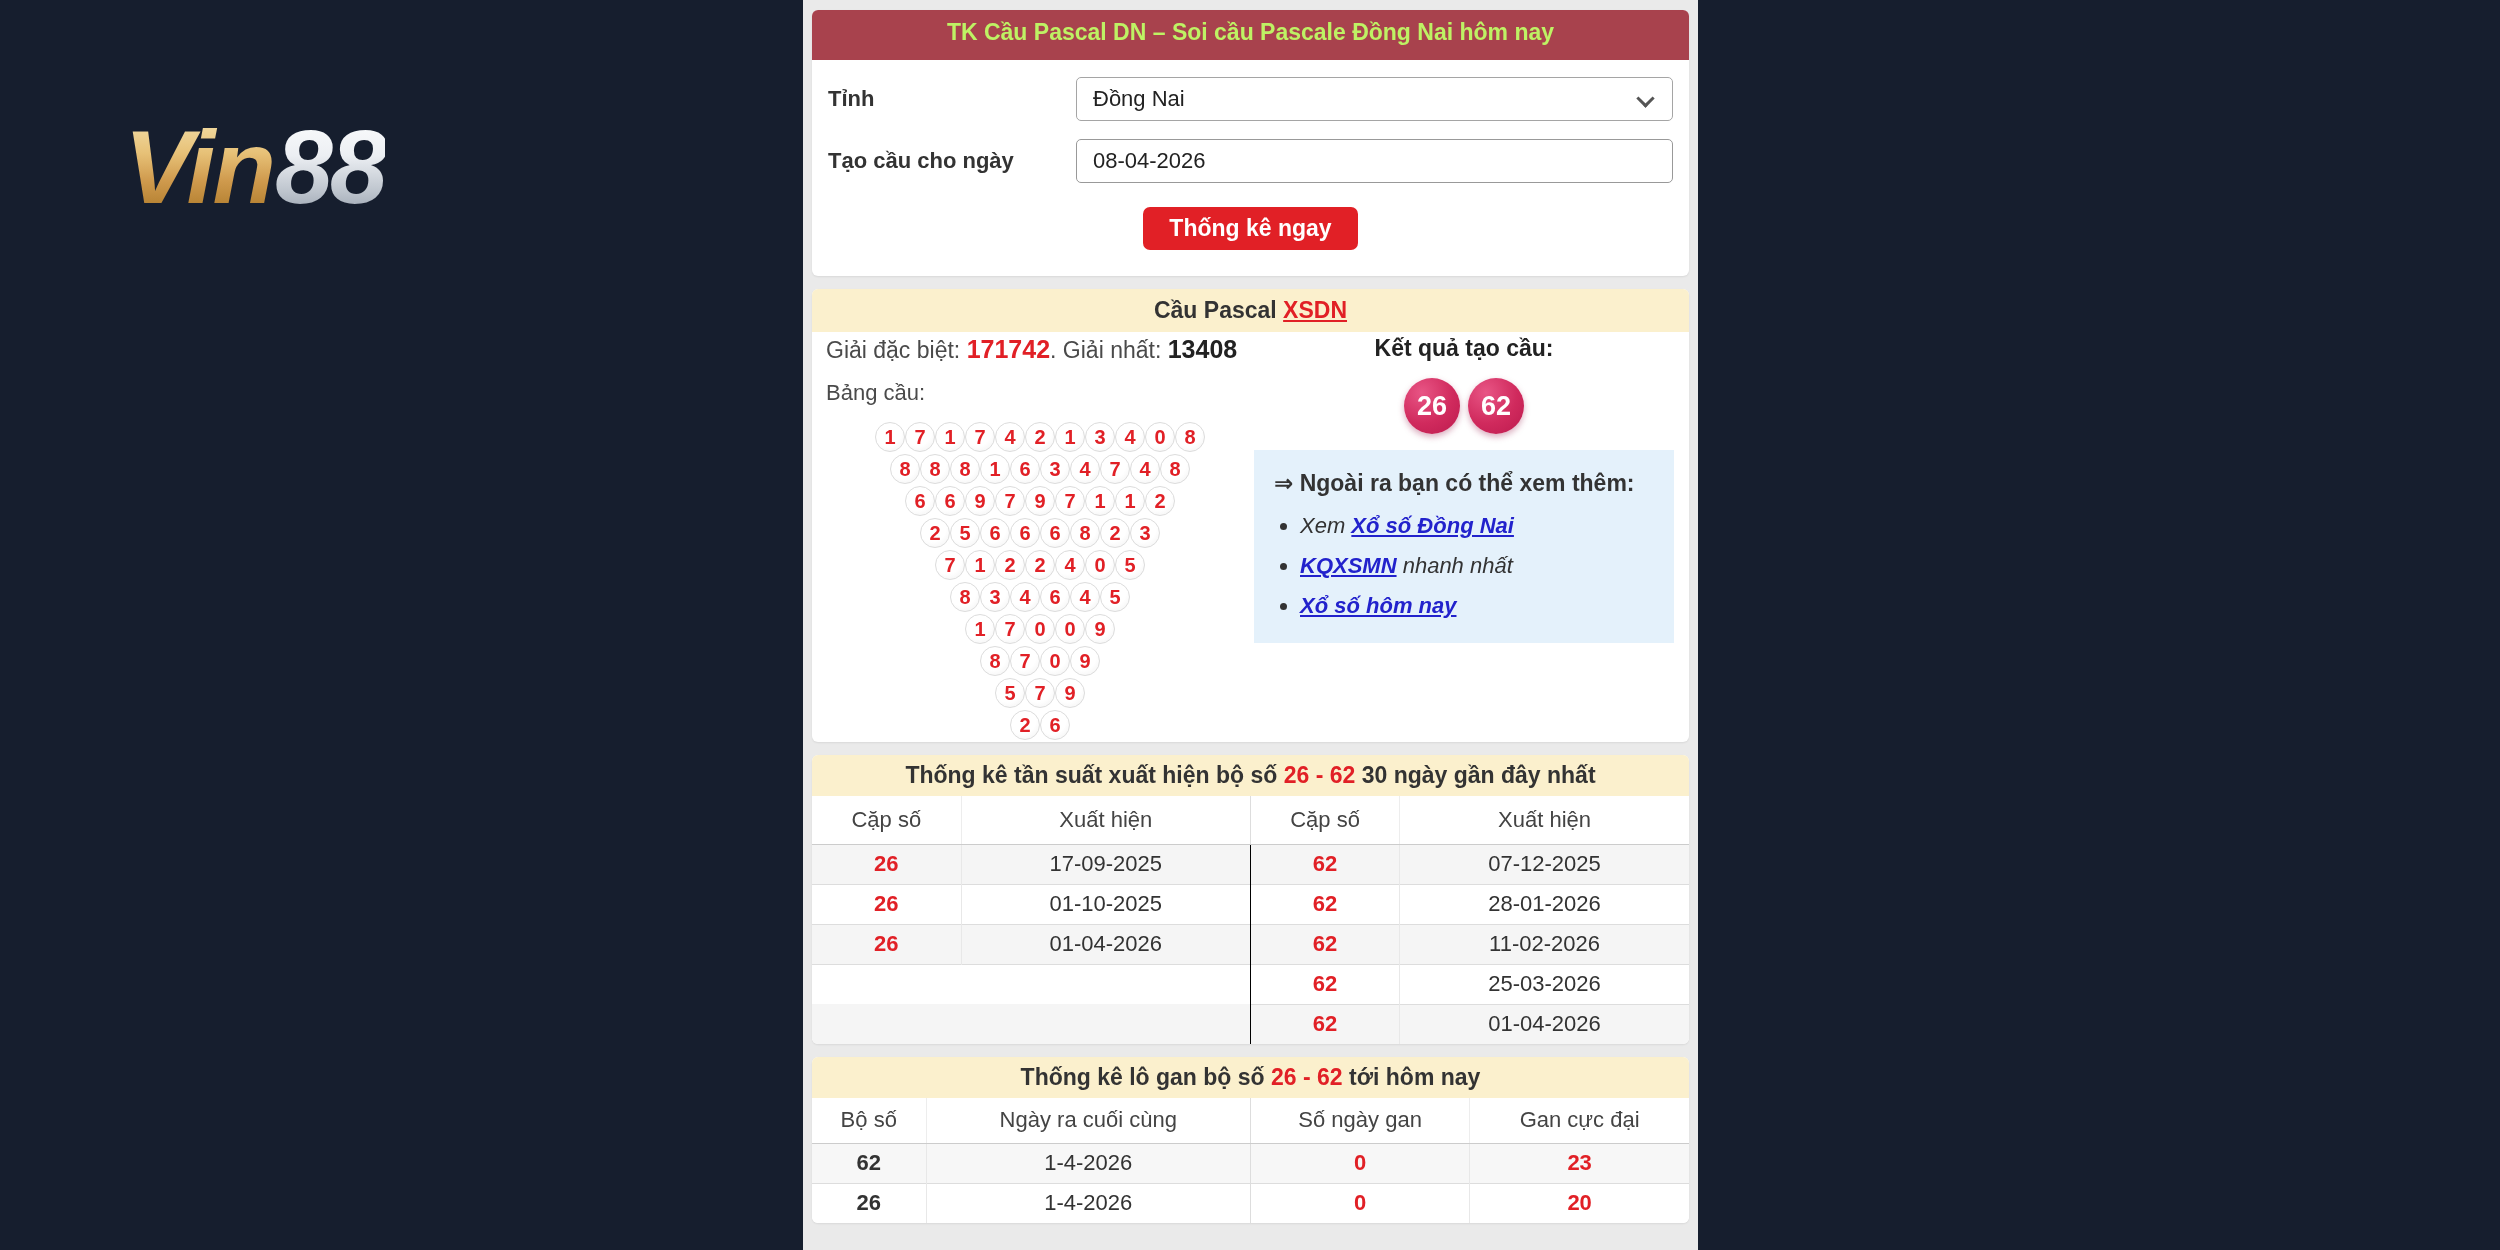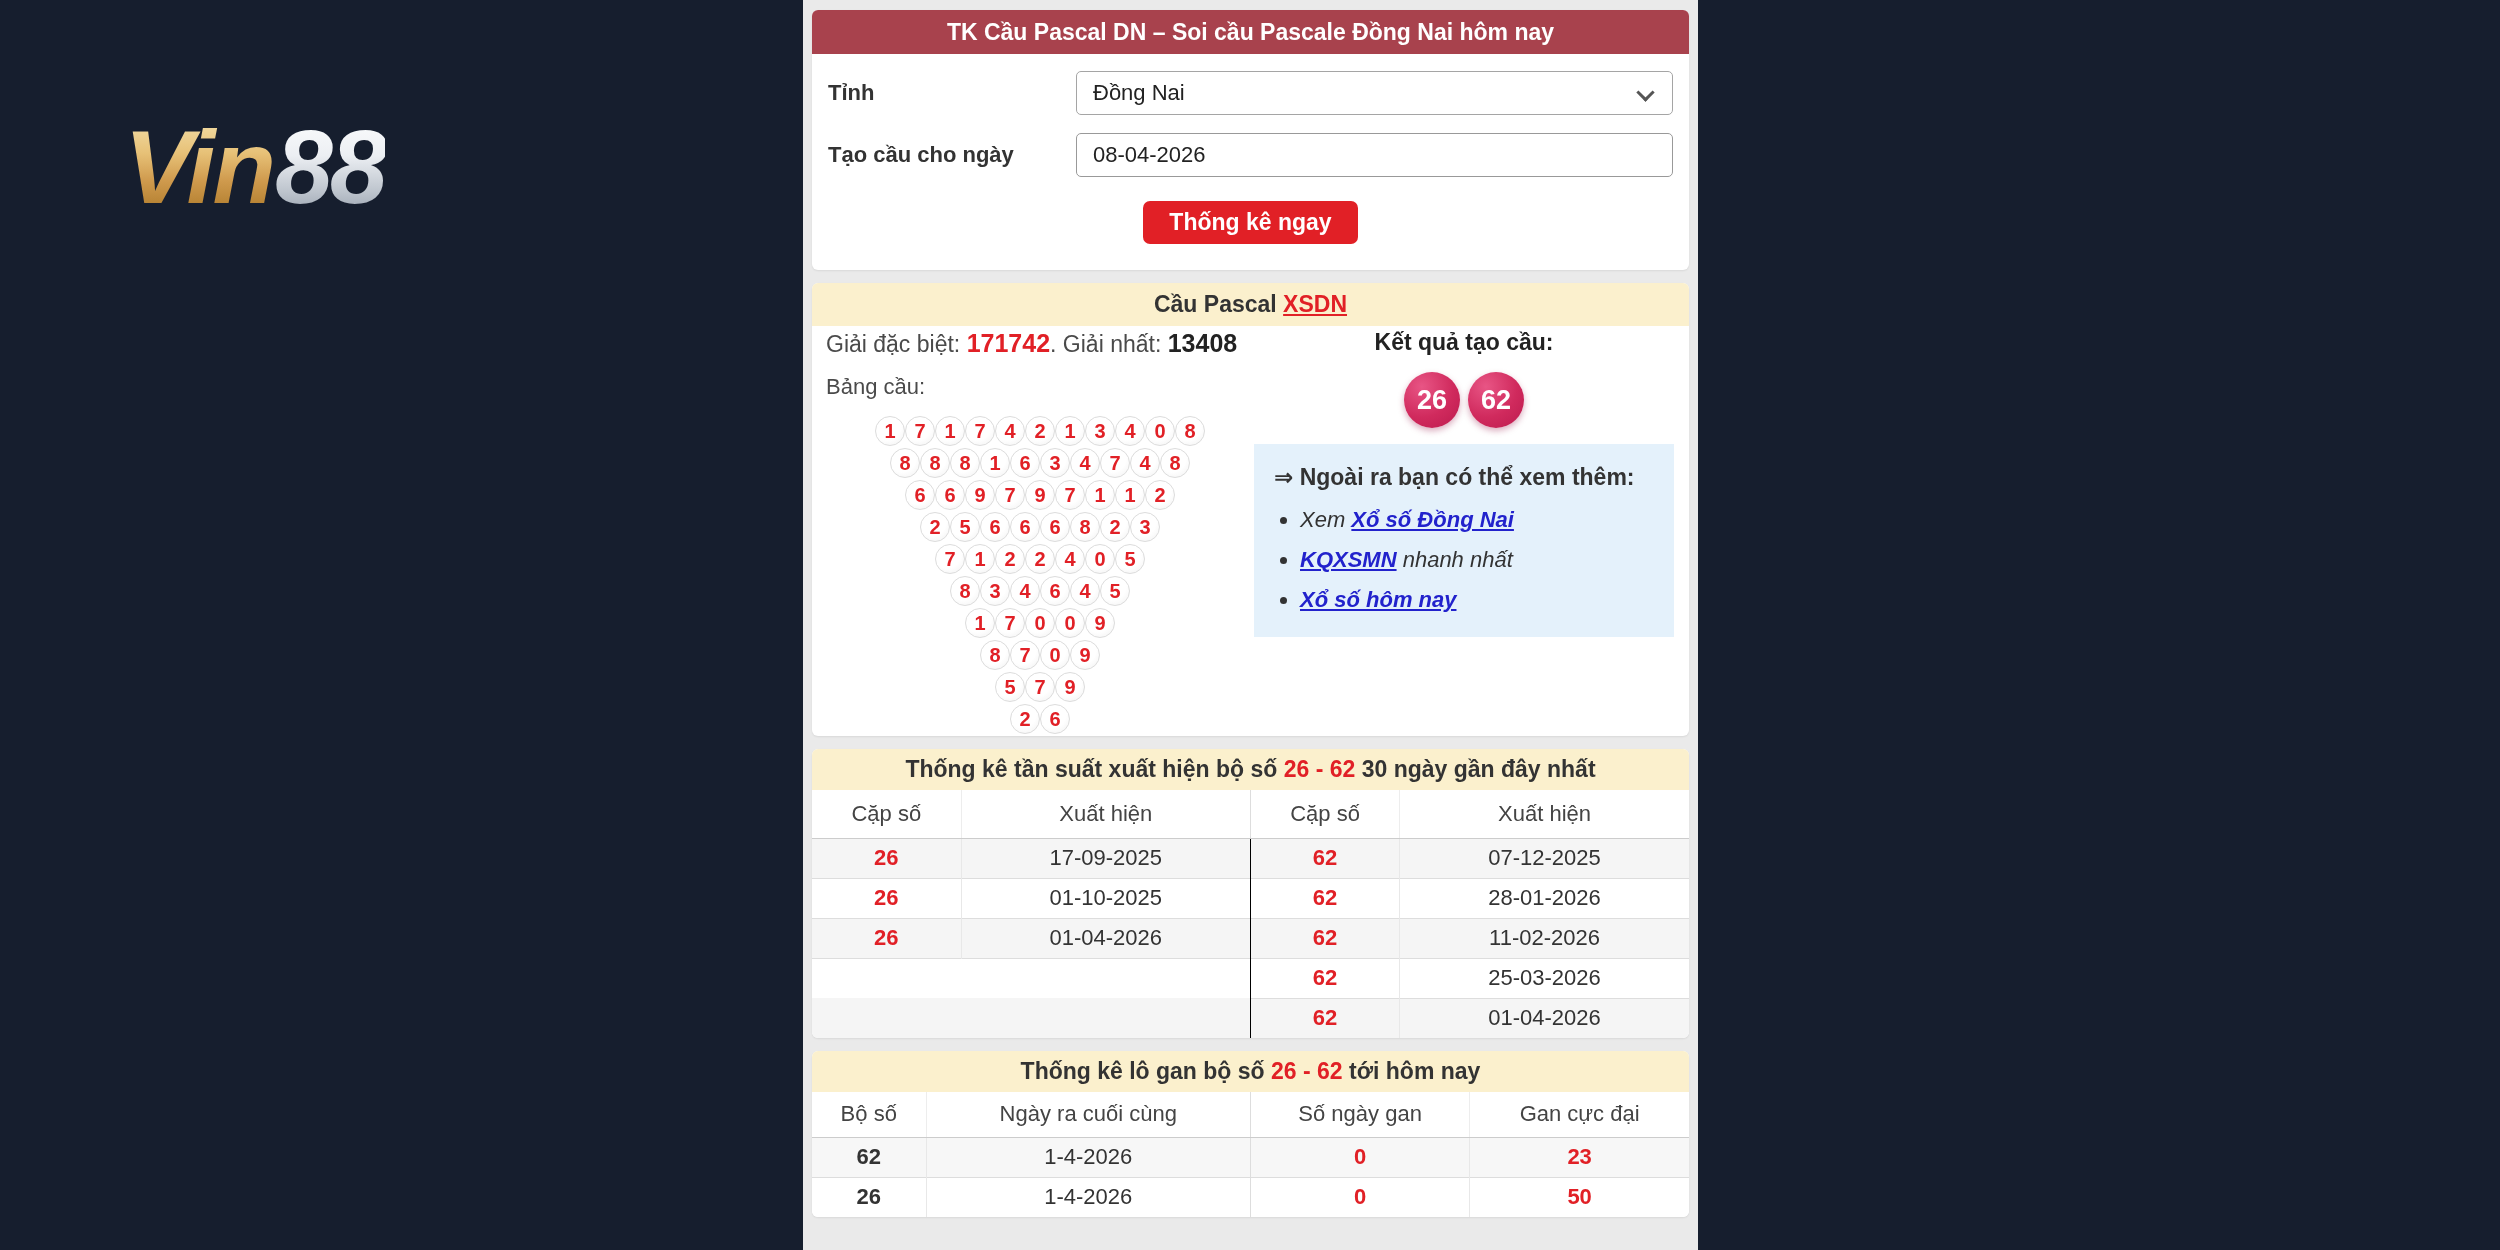--- a/index.html
+++ b/index.html
@@ -23,22 +23,22 @@
   }
 
   
   .column { position:absolute; left:803px; top:0; width:895px; height:1250px;
             background:#eaeaea; padding:10px 9px; }
   .card { background:#fff; border-radius:6px; overflow:hidden;
           box-shadow:0 1px 2px rgba(0,0,0,.08); }
   .card + .card { margin-top:13px; }
 
   
-  .maroon-header { background:#a8424d; color:#ffffff; font-weight:bold; font-size:23px;
-                   text-align:center; height:44px; line-height:44px; }
+  .maroon-header { background:#a8424d; color:#bef264; font-weight:bold; font-size:23px;
+                   text-align:center; height:50px; line-height:44px; }
   .form-body { padding:17px 16px 26px;border-radius:18px; }
   .form-row { display:flex; align-items:center; margin-bottom:18px; }
   .form-label { width:248px; font-size:22px; font-weight:bold; color:#333; }
   .select-box { flex:1; height:44px; border:1px solid #a5a5a5; border-radius:5px;
                 display:flex; align-items:center; padding:0 16px; font-size:22px; color:#222;
                 background:#fff; position:relative; cursor:pointer; }
   .chevron { position:absolute; right:20px; top:14px; width:13px; height:13px;
              border-right:3px solid #555; border-bottom:3px solid #555;
              transform:rotate(45deg); }
   .text-input { flex:1; height:44px; border:1px solid #999; border-radius:5px;
@@ -321,19 +321,19 @@
           <tr>
             <td class="c0">62</td>
             <td class="c1">1-4-2026</td>
             <td class="c2">0</td>
             <td class="c3">23</td>
           </tr>
           <tr>
             <td class="c0">26</td>
             <td class="c1">1-4-2026</td>
             <td class="c2">0</td>
-            <td class="c3">50</td>
+            <td class="c3">20</td>
           </tr>
         </tbody>
     </table>
   </div>
 
 </div>
 
 </body></html>

